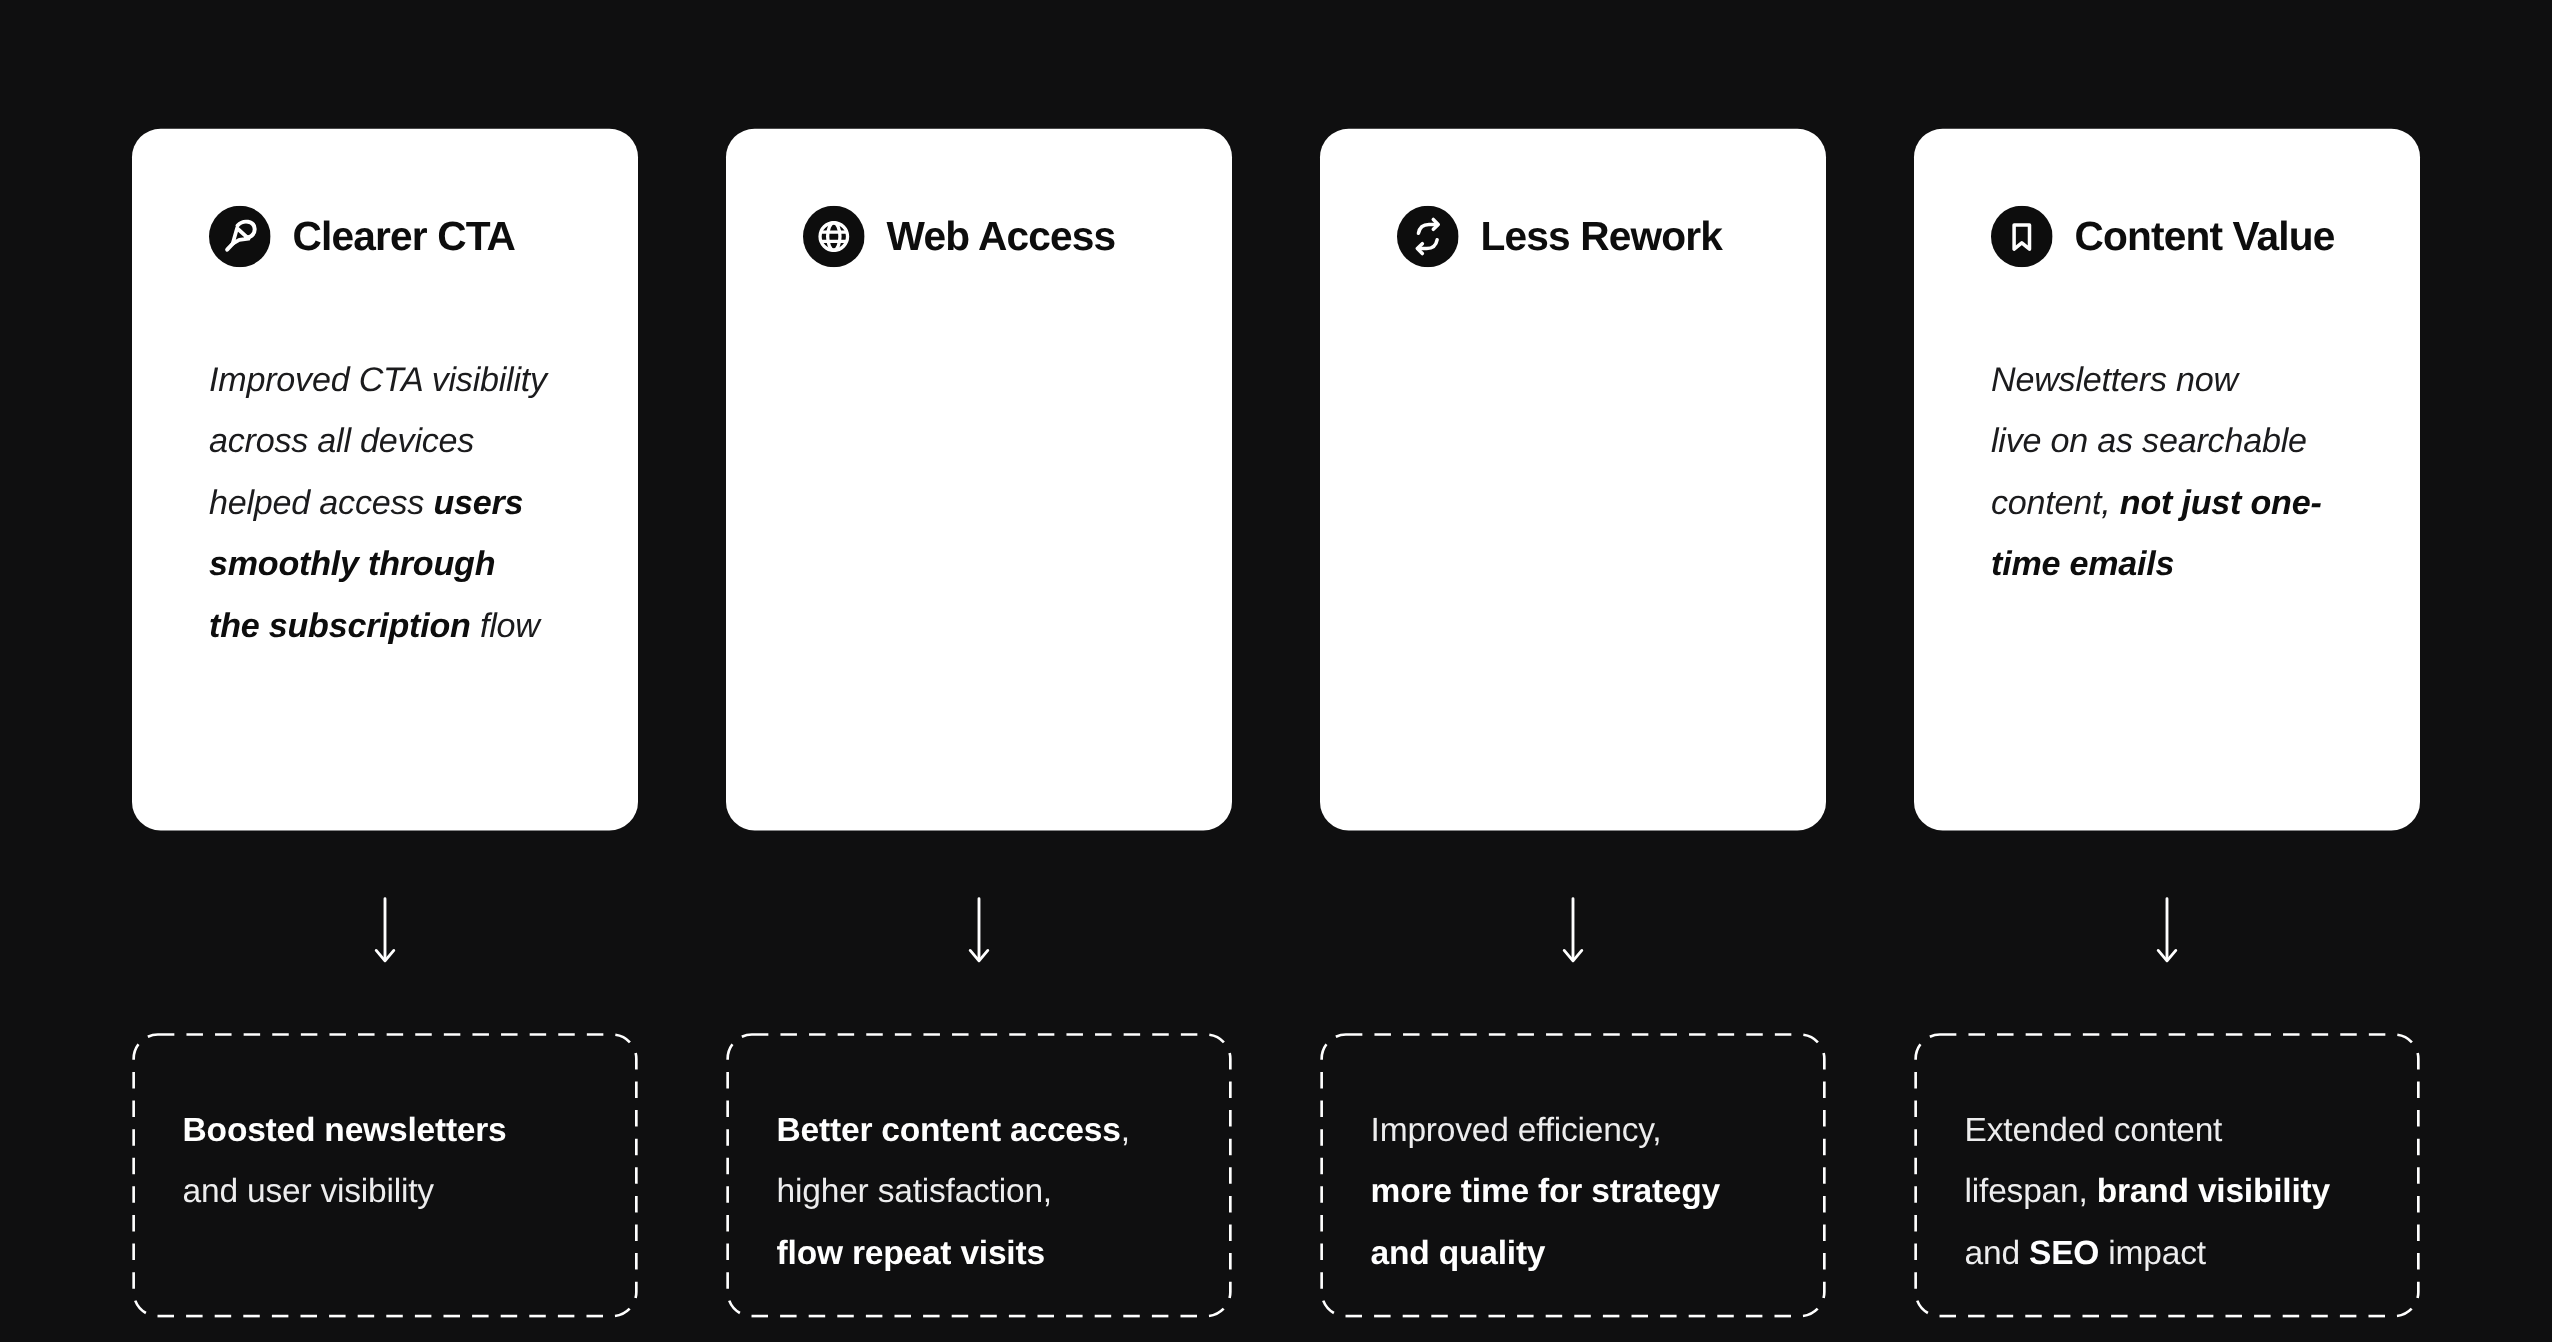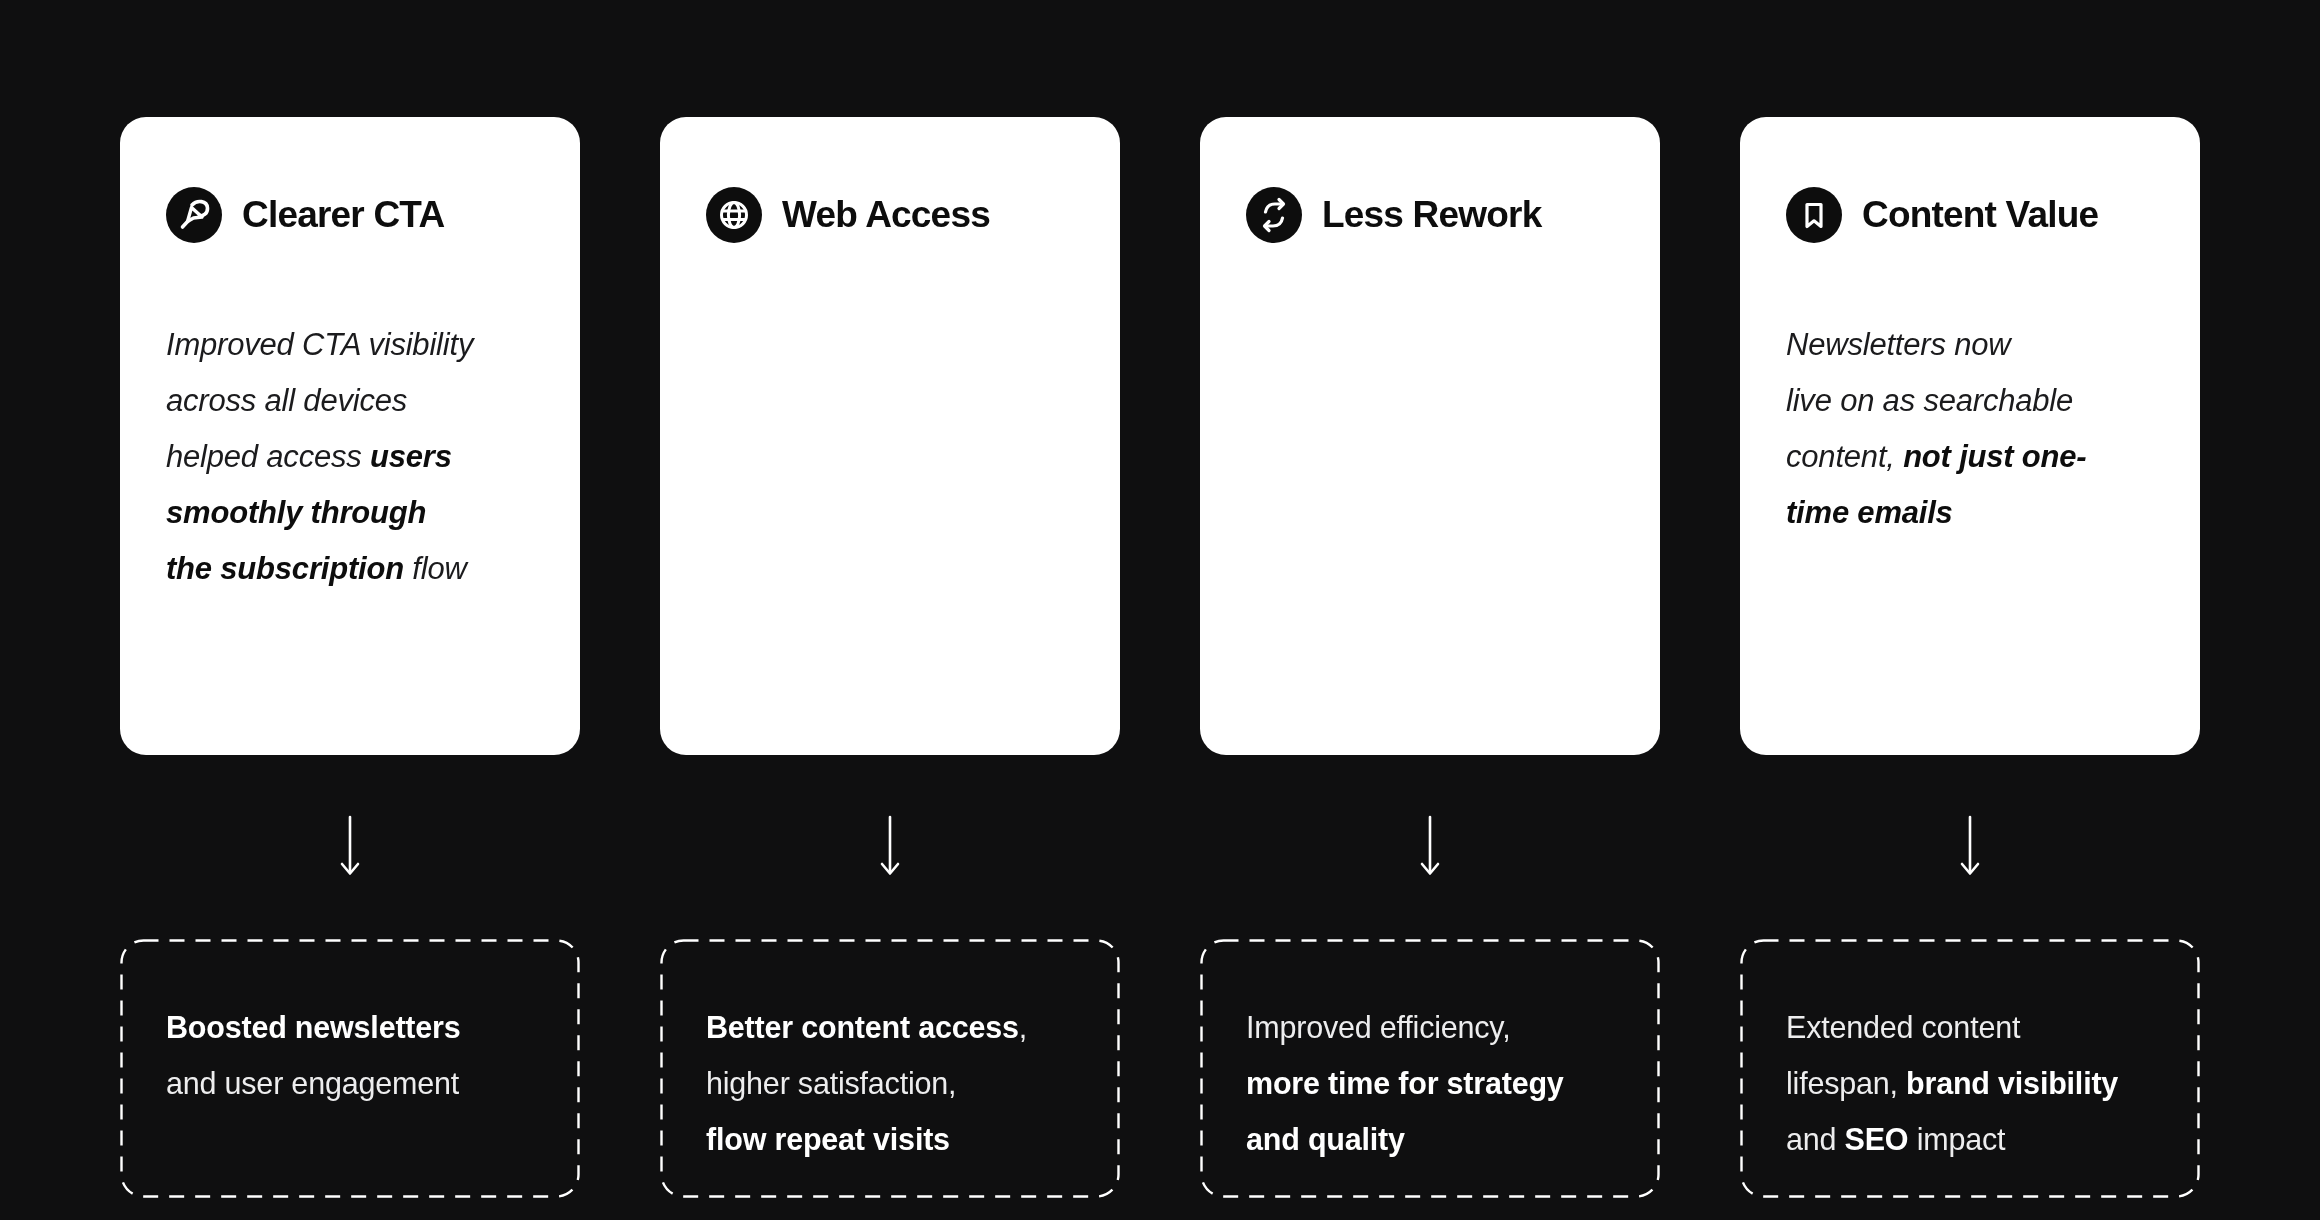--- a/index.html
+++ b/index.html
@@ -21,21 +21,21 @@
     display:flex;
     flex-direction:column;
     align-items:center;
   }
   .card{
     width:100%;
     height:638px;
     background:#ffffff;
     border-radius:26px;
     box-sizing:border-box;
-    padding:70px 44px 0 46px;
+    padding:70px 44px 0 70px;
   }
   .card-head{
     display:flex;
     align-items:center;
     gap:20px;
   }
   .icon-circle{
     width:56px;height:56px;flex:0 0 56px;
   }
   .card-title{
@@ -103,21 +103,21 @@
       <div class="arrow-wrap">
         <svg width="26" height="64" viewBox="0 0 26 64">
           <path d="M13 2 L13 57" stroke="#ffffff" stroke-width="2.6" stroke-linecap="round" fill="none"></path>
           <path d="M5 49 L13 58.5 L21 49" stroke="#ffffff" stroke-width="2.6" stroke-linecap="round" stroke-linejoin="round" fill="none"></path>
         </svg>
       </div>
       <div class="outcome">
         <svg class="outcome-border" viewBox="0 0 460 259">
           <rect x="1.5" y="1.5" width="457" height="256" rx="22" fill="none" stroke="#ffffff" stroke-width="2.4" stroke-dasharray="15 11"></rect>
         </svg>
-        <div class="outcome-text"><span class="b">Boosted newsletters</span><br><span>and user engagement</span></div>
+        <div class="outcome-text"><span class="b">Boosted newsletters</span><br><span>and user visibility</span></div>
       </div>
     </div>
 
     <div class="col">
       <div class="card">
         <div class="card-head">
           <svg class="icon-circle" viewBox="0 0 56 56">
             <circle cx="28" cy="28" r="28" fill="#0d0d0d"></circle>
             <circle cx="28" cy="28" r="12.5" fill="none" stroke="#ffffff" stroke-width="3"></circle>
             <ellipse cx="28" cy="28" rx="5.6" ry="12.5" fill="none" stroke="#ffffff" stroke-width="3"></ellipse>

